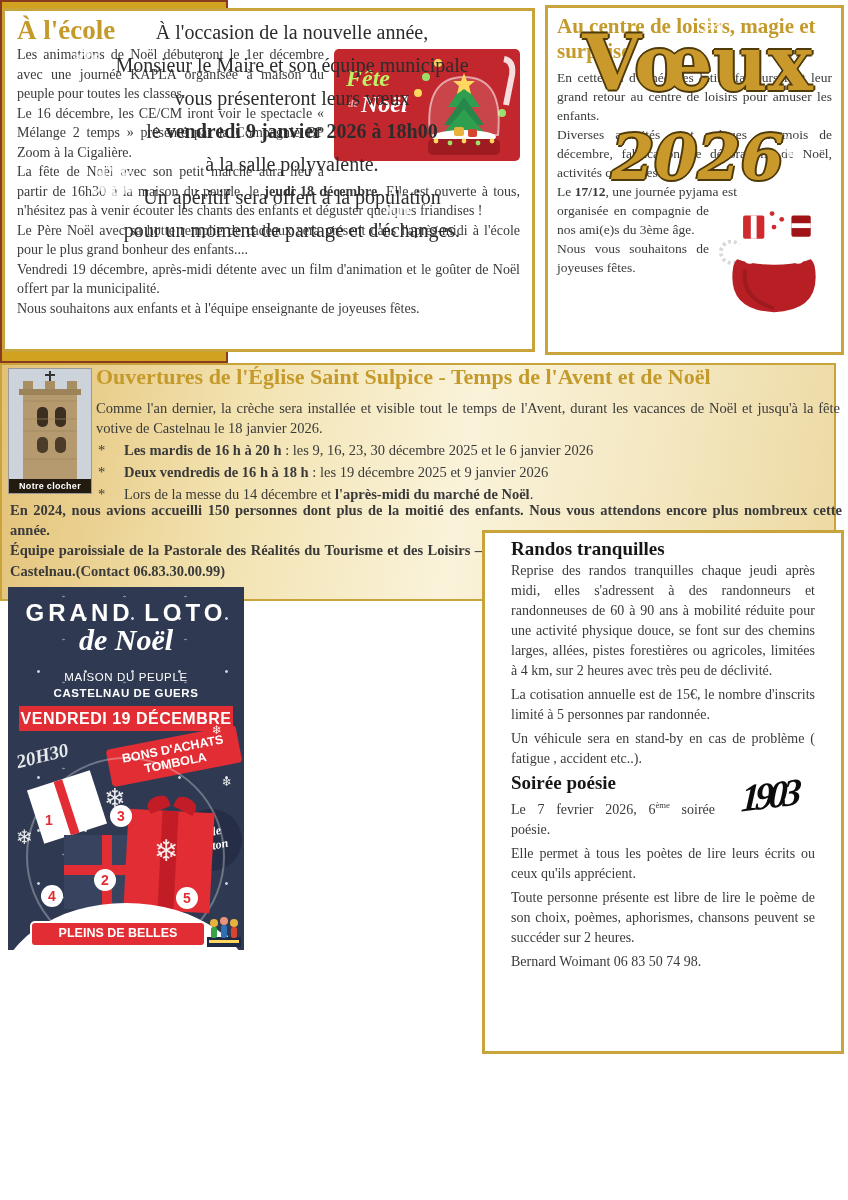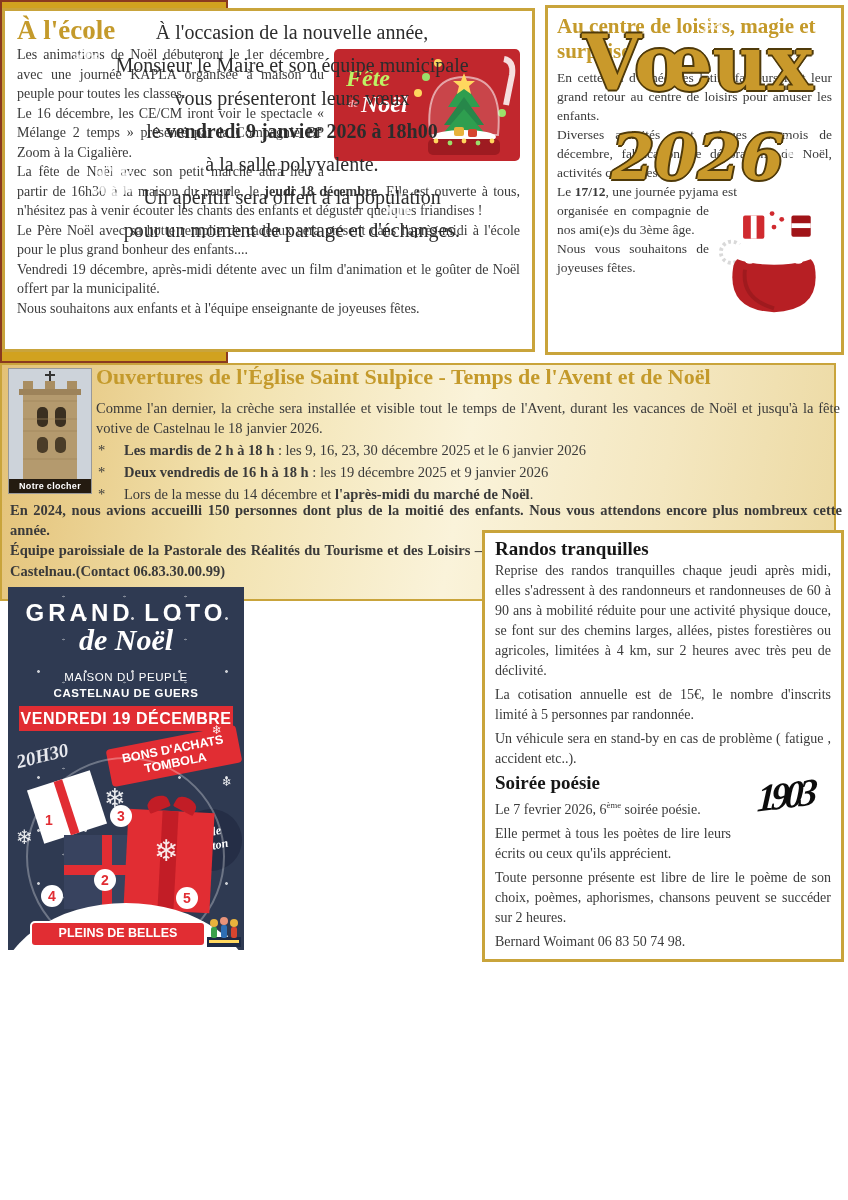--- a/index.html
+++ b/index.html
@@ -72,21 +72,21 @@
      text-align:center;font-weight:800;font-size:12.5px;line-height:21px;z-index:5;}
   #lp-logo{top:326px;right:3px;z-index:5;}
   .flake{position:absolute;color:rgba(255,255,255,.9);z-index:2;}
   
   #box-club{left:250px;top:587px;width:228px;height:363px;background:#d1a21f;border:2px solid #8a3a1f;
      box-sizing:border-box;overflow:hidden;padding:6px 11px;color:#33261a;font-size:14.5px;line-height:20px;}
   #box-club h2{margin:2px 0 8px 0;text-align:center;font-size:22px;color:#241a10;font-weight:700;}
   #box-club p{margin-bottom:7px;}
   .club-big{color:#6d2114;font-size:16.5px;line-height:21px;}
   
-  #box-randos{left:482px;top:530px;width:362px;height:432px;padding:6px 10px;font-size:14px;line-height:20px;}
+  #box-randos{left:482px;top:530px;width:362px;height:524px;padding:6px 26px;font-size:14px;line-height:20px;}
   #box-randos h3{margin:0 0 2px 0;font-size:19px;color:#161616;}
   #box-randos p{margin-bottom:4px;}
   .logo1903{float:right;width:92px;height:54px;margin:0 0 2px 8px;text-align:center;}
   .logo1903 span{display:inline-block;font:italic 800 38px "Liberation Serif",serif;letter-spacing:-5px;
      color:#0c0c0c;transform:rotate(-7deg) skewX(-10deg);}
   sup{font-size:.62em;}
   
   #box-voeux{left:8px;top:958px;width:832px;height:234px;border:2px solid #c9a43b;
      background:linear-gradient(100deg,#e3c176 0%,#f2e2af 28%,#faf3da 55%,#f4e7c0 78%,#ecd9a2 100%);}
   #voeux-text{position:absolute;left:22px;top:16px;width:540px;text-align:center;
@@ -194,21 +194,21 @@
           <line x1="14" y1="90" x2="68" y2="90"></line>
       </g>
     </svg>
     <div id="clocher-caption">Notre clocher</div>
   </div>
   <h2 class="goldtitle" id="eglise-title">Ouvertures de l'Église Saint Sulpice - Temps de l'Avent et de Noël</h2>
   <p id="eglise-intro">Comme l'an dernier, la crèche sera installée et visible tout le temps de l'Avent, durant les vacances de Noël et jusqu'à la fête votive de Castelnau le 18 janvier 2026.</p>
   <div id="eglise-bullets">
     <div class="bullet">
       <span class="mark">*</span>
-      <span><span></span><b>Les mardis de 2 h à 18 h</b><span> : les 9, 16, 23, 30 décembre 2025 et le 6 janvier 2026</span></span>
+      <span><span></span><b>Les mardis de 16 h à 20 h</b><span> : les 9, 16, 23, 30 décembre 2025 et le 6 janvier 2026</span></span>
     </div>
     <div class="bullet">
       <span class="mark">*</span>
       <span><span></span><b>Deux vendredis de 16 h à 18 h</b><span> : les 19 décembre 2025 et 9 janvier 2026</span></span>
     </div>
     <div class="bullet">
       <span class="mark">*</span>
       <span><span>Lors de la messe du 14 décembre et </span><b>l'après-midi du marché de Noël</b><span>.</span></span>
     </div>
   </div>

